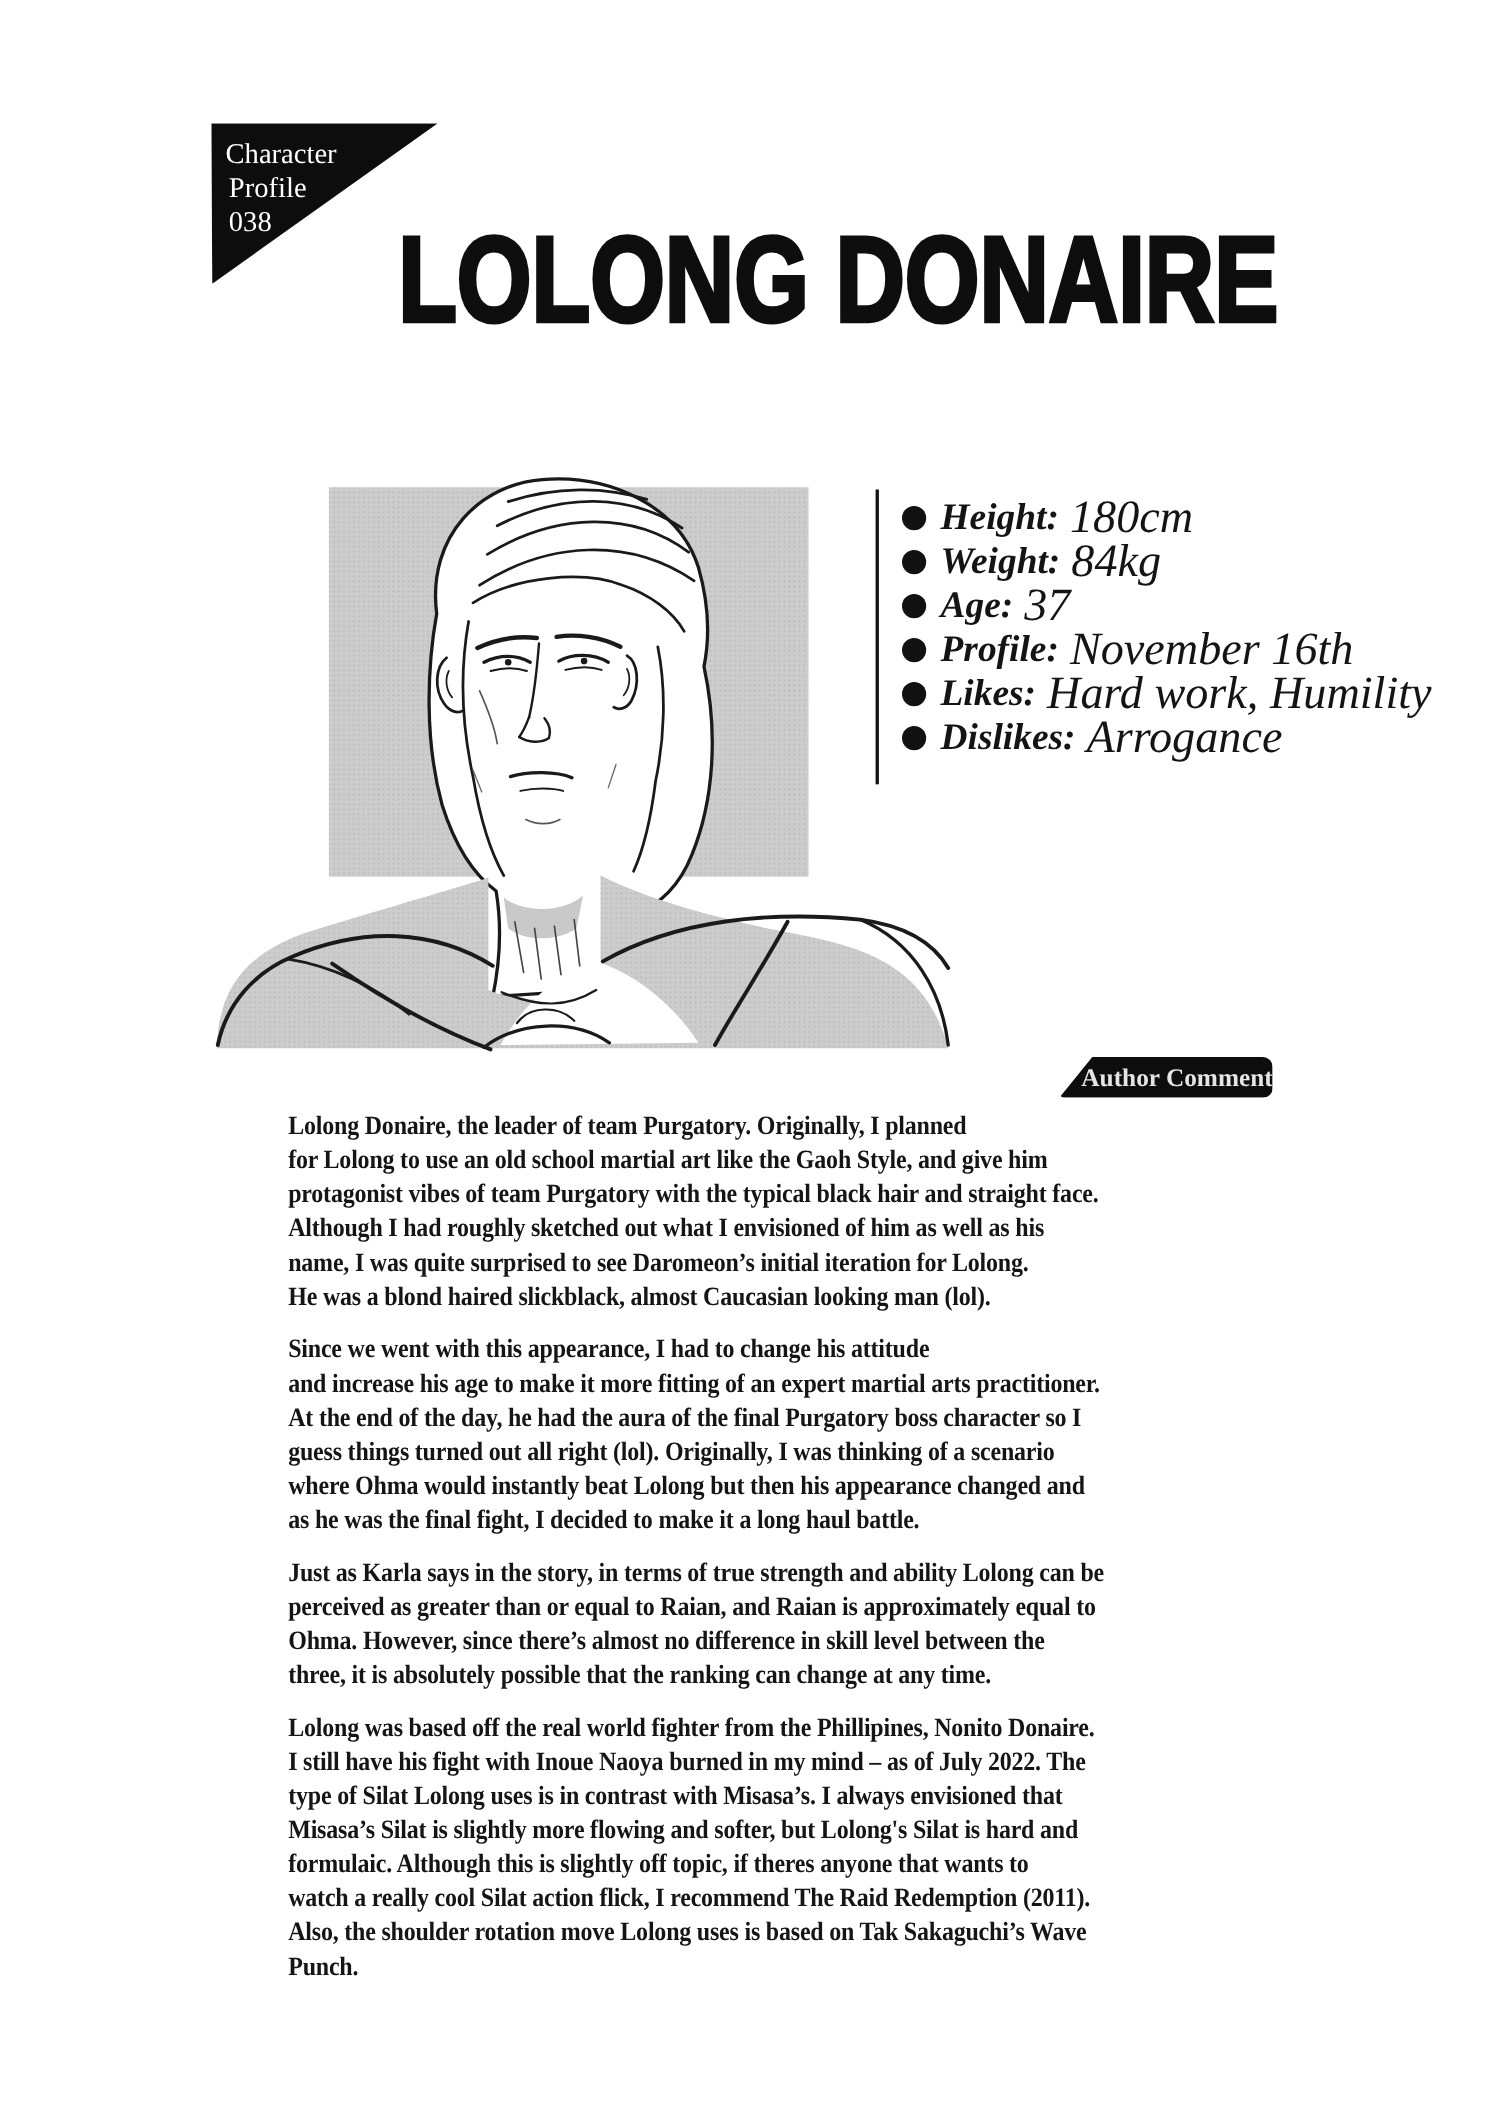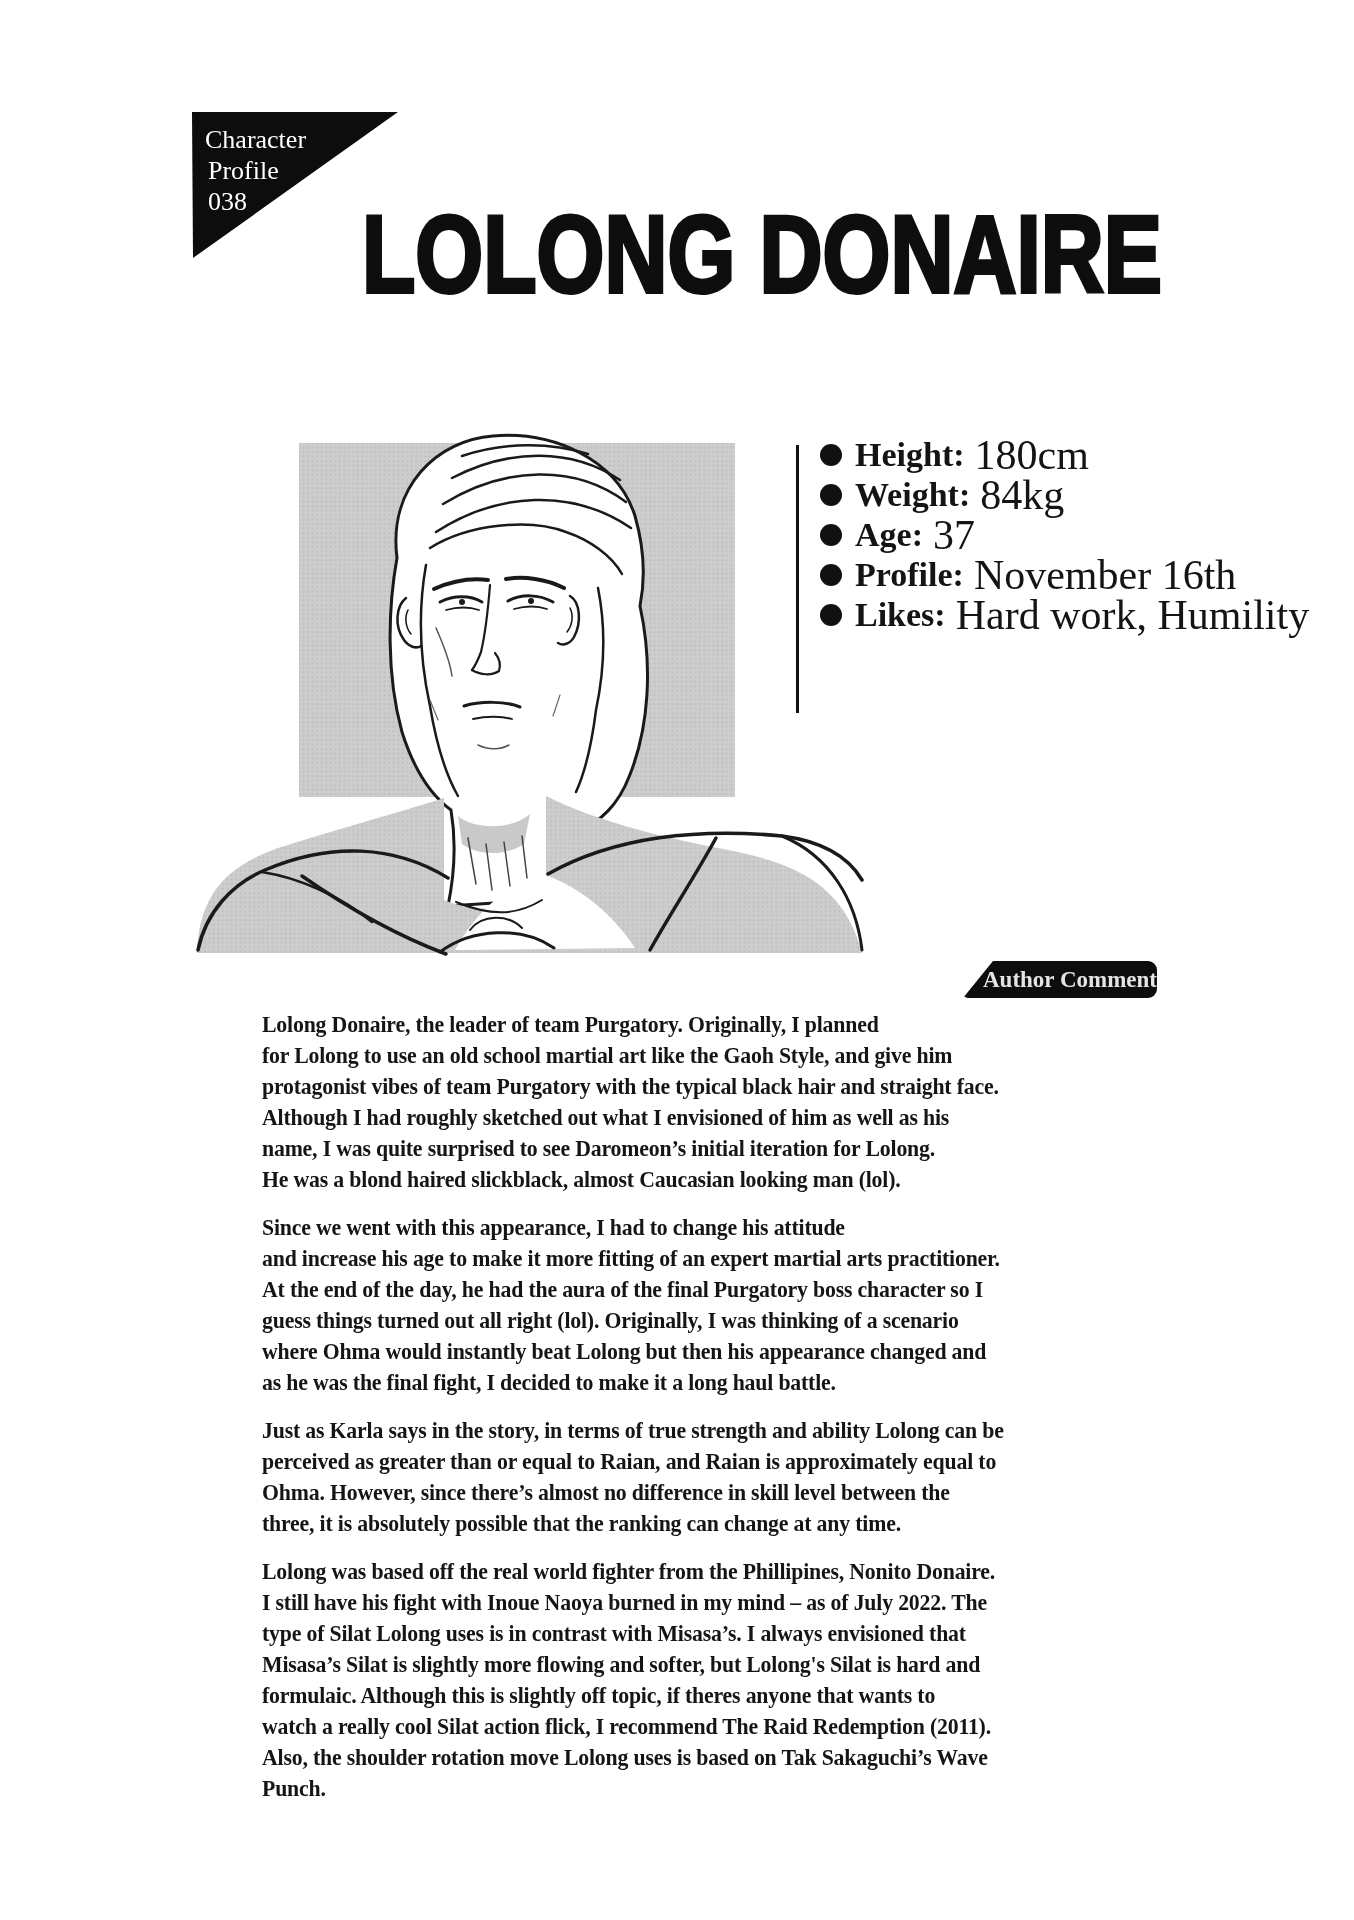--- a/index.html
+++ b/index.html
@@ -34,21 +34,21 @@
     fill:#0e0e0e;
     stroke:#0e0e0e;
     stroke-width:4px;
   }
 
   
   .portrait-wrap{left:180px;top:425px;width:700px;height:535px;}
 
   
   .stats-rule{left:796px;top:445px;width:3px;height:268px;background:#111111;}
-  .stats{left:820px;top:435px;}
+  .stats{left:820px;top:451px;font-style:italic;}
   .stat-row{display:flex;align-items:center;height:40px;}
   .stat-bullet{
     width:22px;height:22px;border-radius:50%;
     background:#111111;margin-right:13px;flex:0 0 auto;
   }
   .stat-label{font-weight:700;font-size:34px;color:#141414;margin-right:10px;white-space:nowrap;}
   .stat-value{font-weight:400;font-size:42px;color:#141414;white-space:nowrap;}
 
   
   .author-badge{
@@ -201,20 +201,25 @@
     </div>
     <div class="stat-row">
       <span class="stat-bullet"></span>
       <span class="stat-label">Profile:</span>
       <span class="stat-value">November 16th</span>
     </div>
     <div class="stat-row">
       <span class="stat-bullet"></span>
       <span class="stat-label">Likes:</span>
       <span class="stat-value">Hard work, Humility</span>
+    </div>
+    <div class="stat-row">
+      <span class="stat-bullet"></span>
+      <span class="stat-label">Dislikes:</span>
+      <span class="stat-value">Arrogance</span>
     </div>
   </div>
 
   <div class="abs author-badge">
     <span>Author Comment</span>
   </div>
 
   <div class="abs body-text">
     <p>Lolong Donaire, the leader of team Purgatory. Originally, I planned
 for Lolong to use an old school martial art like the Gaoh Style, and give him

